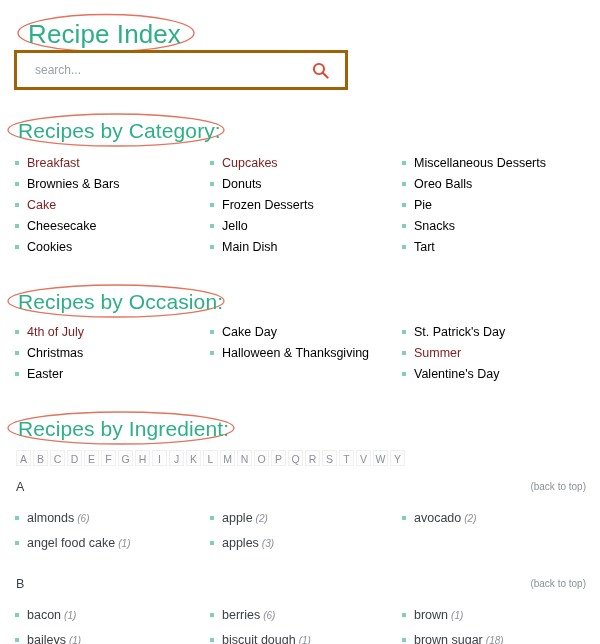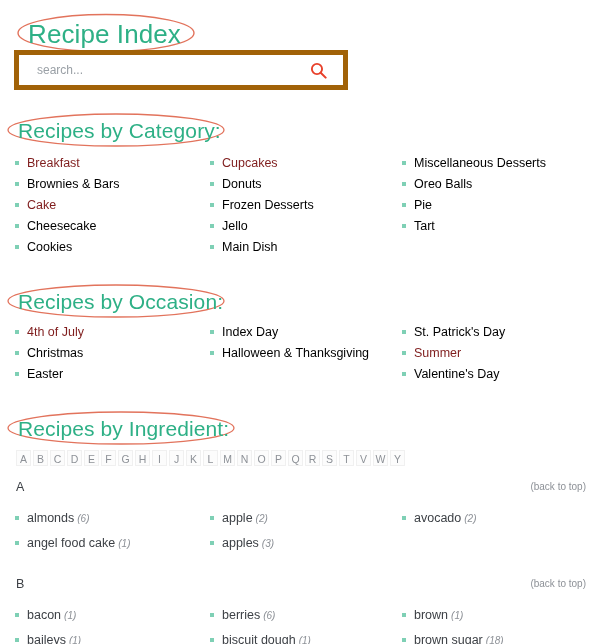--- a/index.html
+++ b/index.html
@@ -42,21 +42,21 @@
     letter-spacing: .1px;
     white-space: nowrap;
   }
   .heading.h-main { font-size: 26px; }
   .heading.h-sec  { font-size: 21px; }
 
   
   .search-box {
     position: absolute;
     box-sizing: border-box;
-    border: 5px solid #a16207;
+    border: 3px solid #a16207;
     background: #fff;
     display: flex;
     align-items: center;
   }
   .search-input {
     border: 0;
     outline: 0;
     flex: 1;
     font-family: "Liberation Sans", sans-serif;
     font-size: 12px;
@@ -211,39 +211,40 @@
         <div class="li muted">Cupcakes</div>
         <div class="li">Donuts</div>
         <div class="li">Frozen Desserts</div>
         <div class="li">Jello</div>
         <div class="li">Main Dish</div>
       </div>
     <div class="col" style="left:401px;">
         <div class="li">Miscellaneous Desserts</div>
         <div class="li">Oreo Balls</div>
         <div class="li">Pie</div>
+        <div class="li">Snacks</div>
         <div class="li">Tart</div>
       </div>
   </div>
 
   <div class="heading-wrap" style="position:absolute;left:5px;top:283px;">
     <svg class="ellipse" width="222" height="36" viewBox="0 0 222 36">
       <ellipse cx="111" cy="18" rx="108" ry="16" fill="none" stroke="#e2735c" stroke-width="1.3"></ellipse>
     </svg>
     <h2 class="heading h-sec" style="margin:0;padding:7px 0 0 13px;">Recipes by Occasion:</h2>
   </div>
 
   <div class="cols" id="occasion-cols" style="top:322px;">
     <div class="col" style="left:14px;">
         <div class="li muted">4th of July</div>
         <div class="li">Christmas</div>
         <div class="li">Easter</div>
       </div>
     <div class="col" style="left:209px;">
-        <div class="li">Index Day</div>
+        <div class="li">Cake Day</div>
         <div class="li">Halloween &amp; Thanksgiving</div>
       </div>
     <div class="col" style="left:401px;">
         <div class="li">St. Patrick's Day</div>
         <div class="li muted">Summer</div>
         <div class="li">Valentine's Day</div>
       </div>
   </div>
 
   <div class="heading-wrap" style="position:absolute;left:5px;top:410px;">

